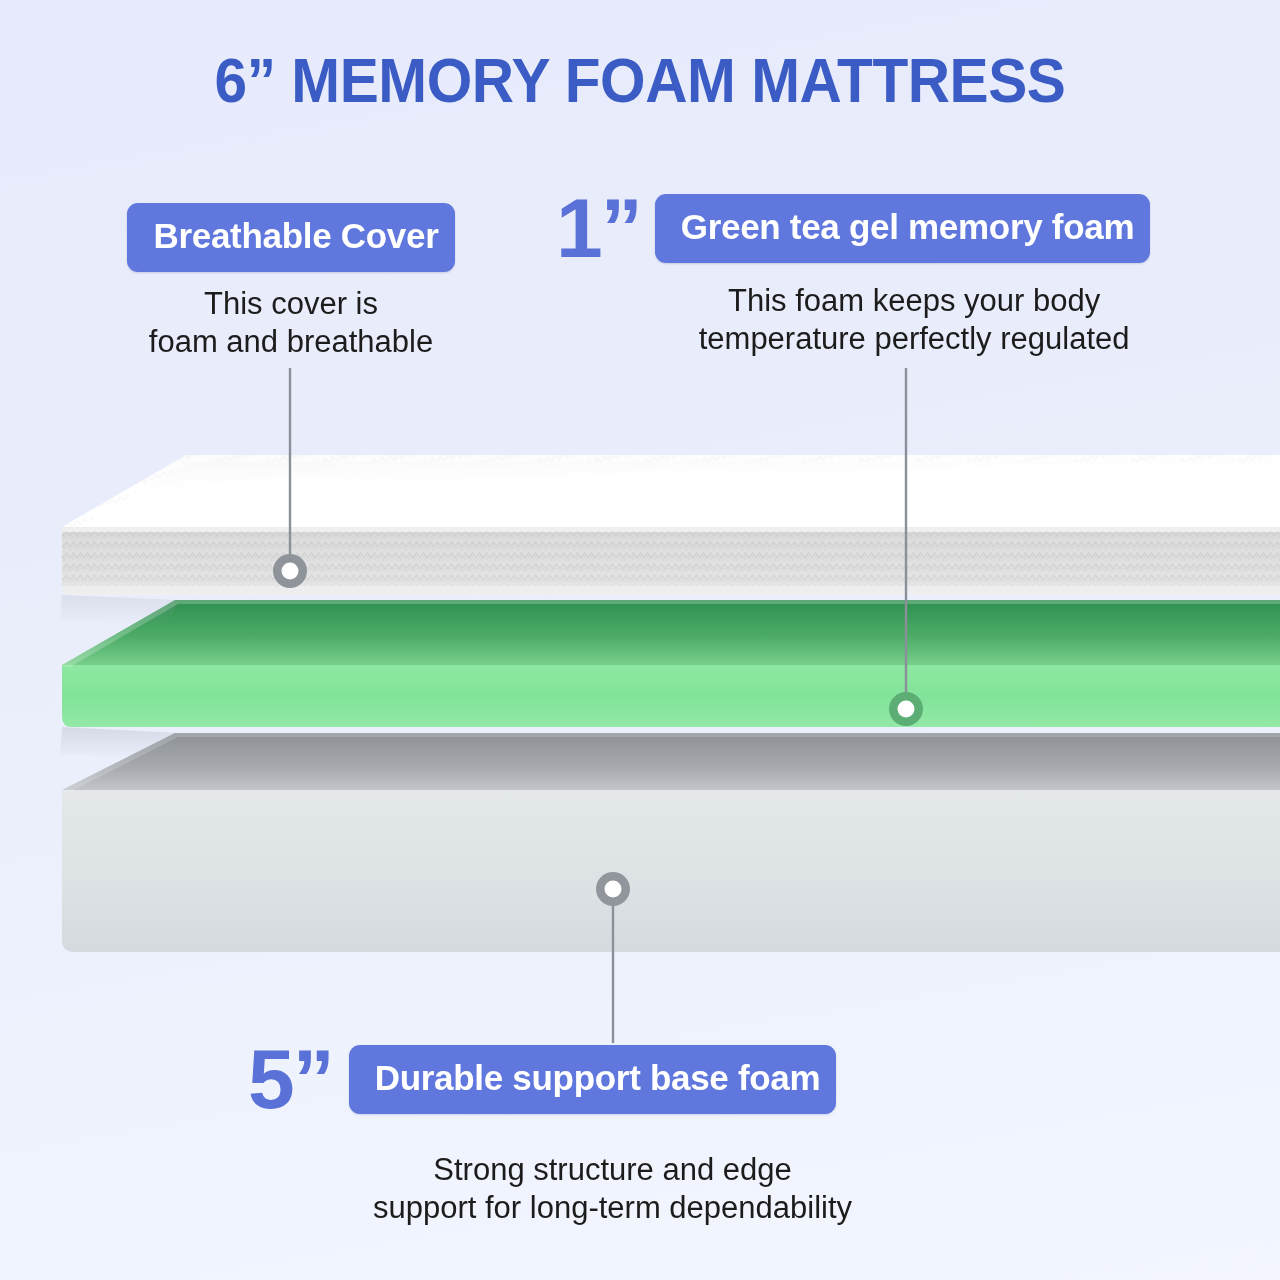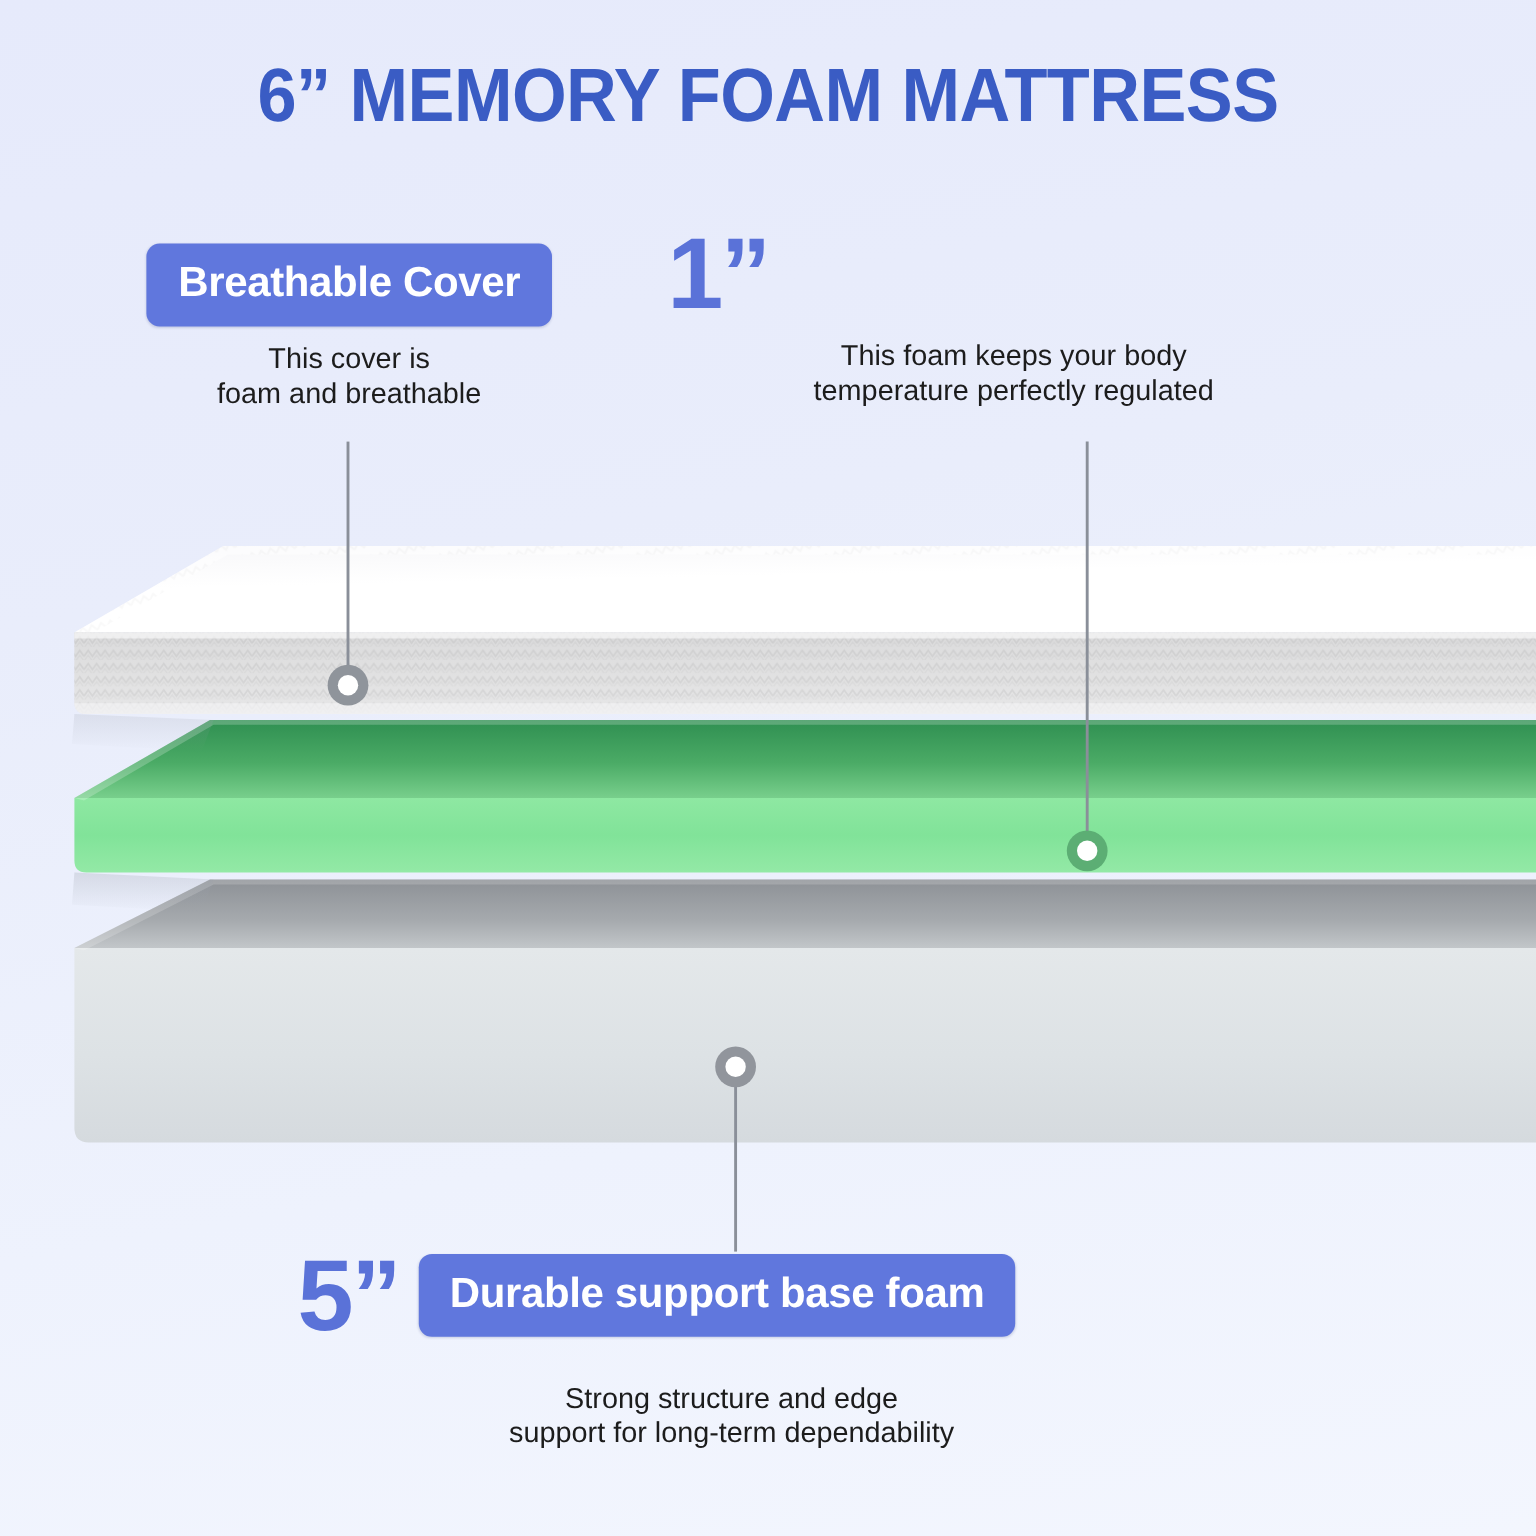--- a/index.html
+++ b/index.html
@@ -56,27 +56,27 @@
     background: #6077dd;
     color: #ffffff;
     font-weight: bold;
     border-radius: 11px;
     white-space: nowrap;
     box-shadow: 0 1px 2px rgba(40,55,120,0.18);
   }
 
   .badge-lg {
     font-size: 35px;
-    padding: 13px 26px 16px 26px;
+    padding: 13px 16px 16px 26px;
     letter-spacing: -0.3px;
   }
 
   .desc {
     color: #1c1c1c;
-    font-size: 24px;
+    font-size: 31px;
     line-height: 1.22;
     text-align: center;
     white-space: nowrap;
   }
 
   .inch {
     color: #5a72d8;
     font-weight: bold;
     font-size: 84px;
     line-height: 1;
@@ -238,20 +238,21 @@
     <div class="badge badge-lg">Breathable Cover</div>
     <div class="desc">
       <div>This cover is</div>
       <div>foam and breathable</div>
     </div>
   </div>
 
   <div class="callout" id="callout-gel">
     <div class="row">
       <div class="inch">1”</div>
+      <div class="badge badge-lg">Green tea gel memory foam</div>
     </div>
     <div class="desc">
       <div>This foam keeps your body</div>
       <div>temperature perfectly regulated</div>
     </div>
   </div>
 
   <div class="callout" id="callout-base">
     <div class="row">
       <div class="inch">5”</div>

